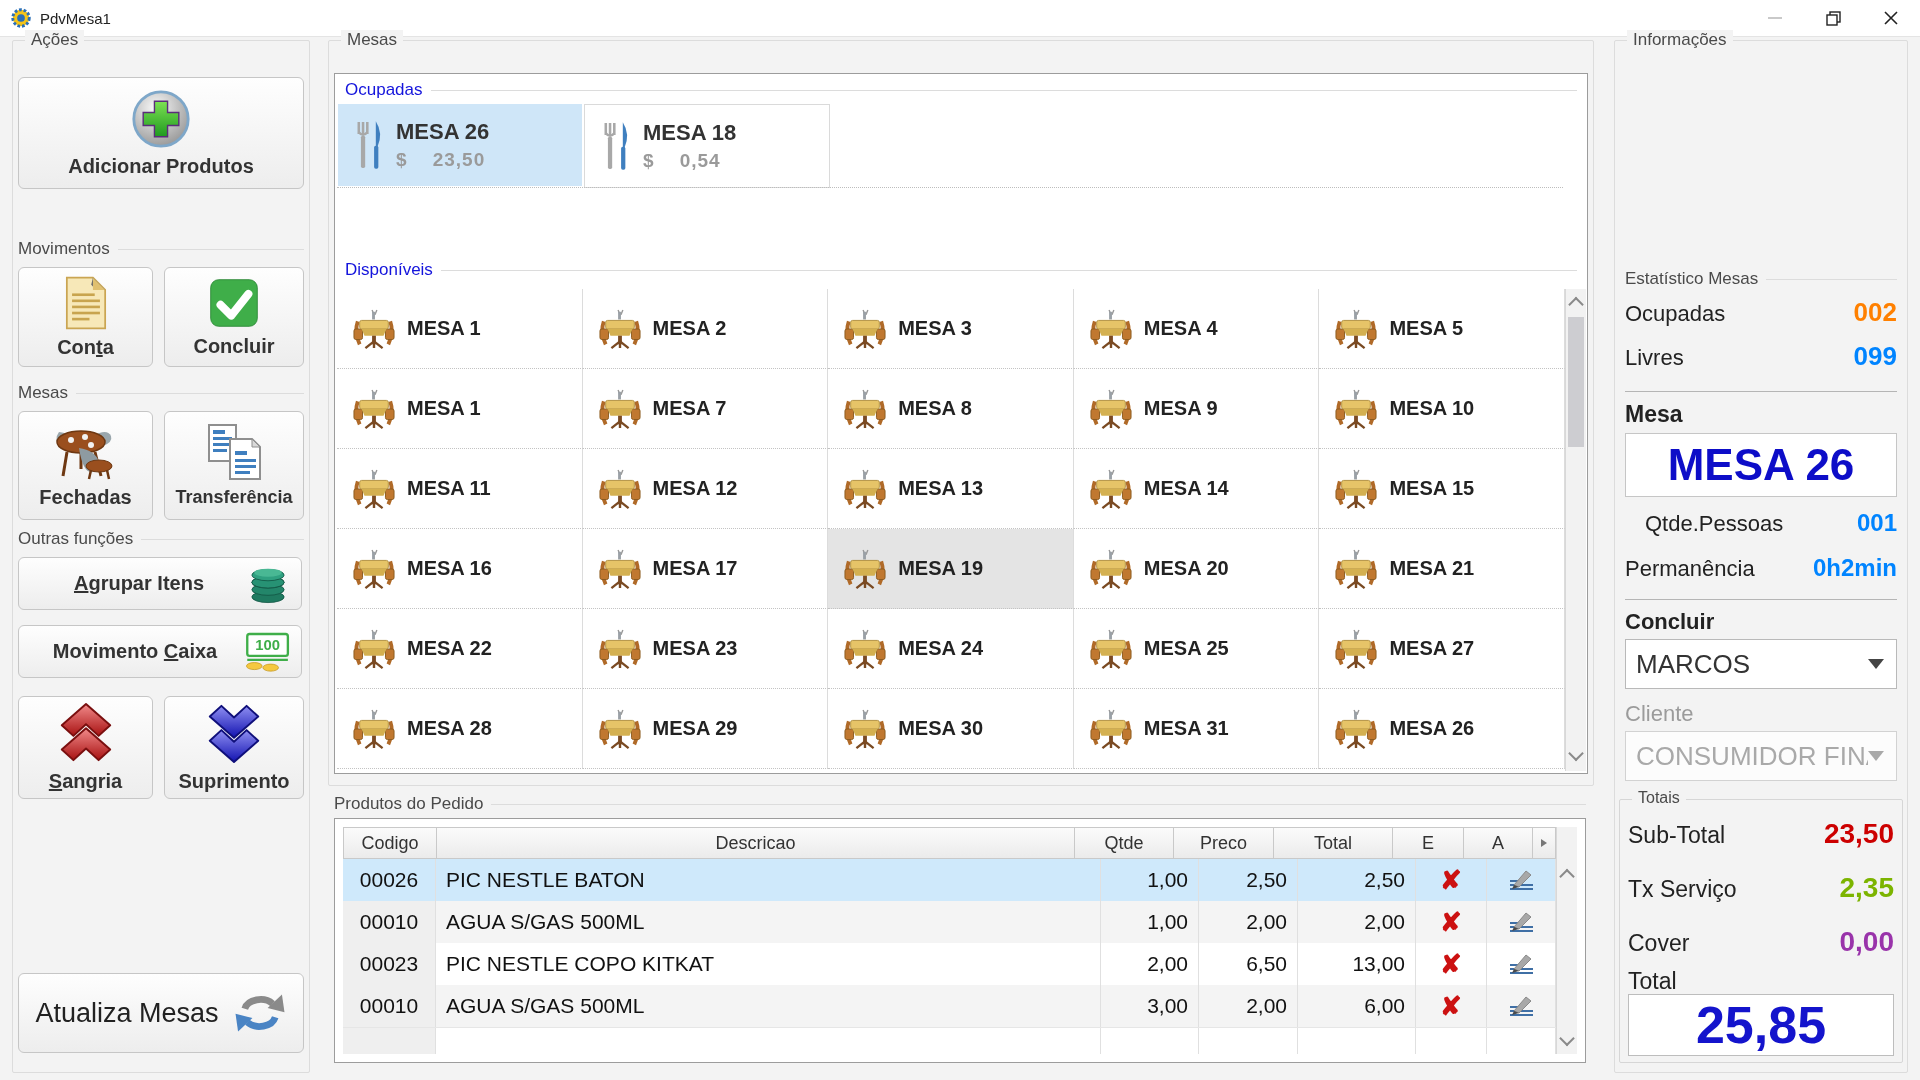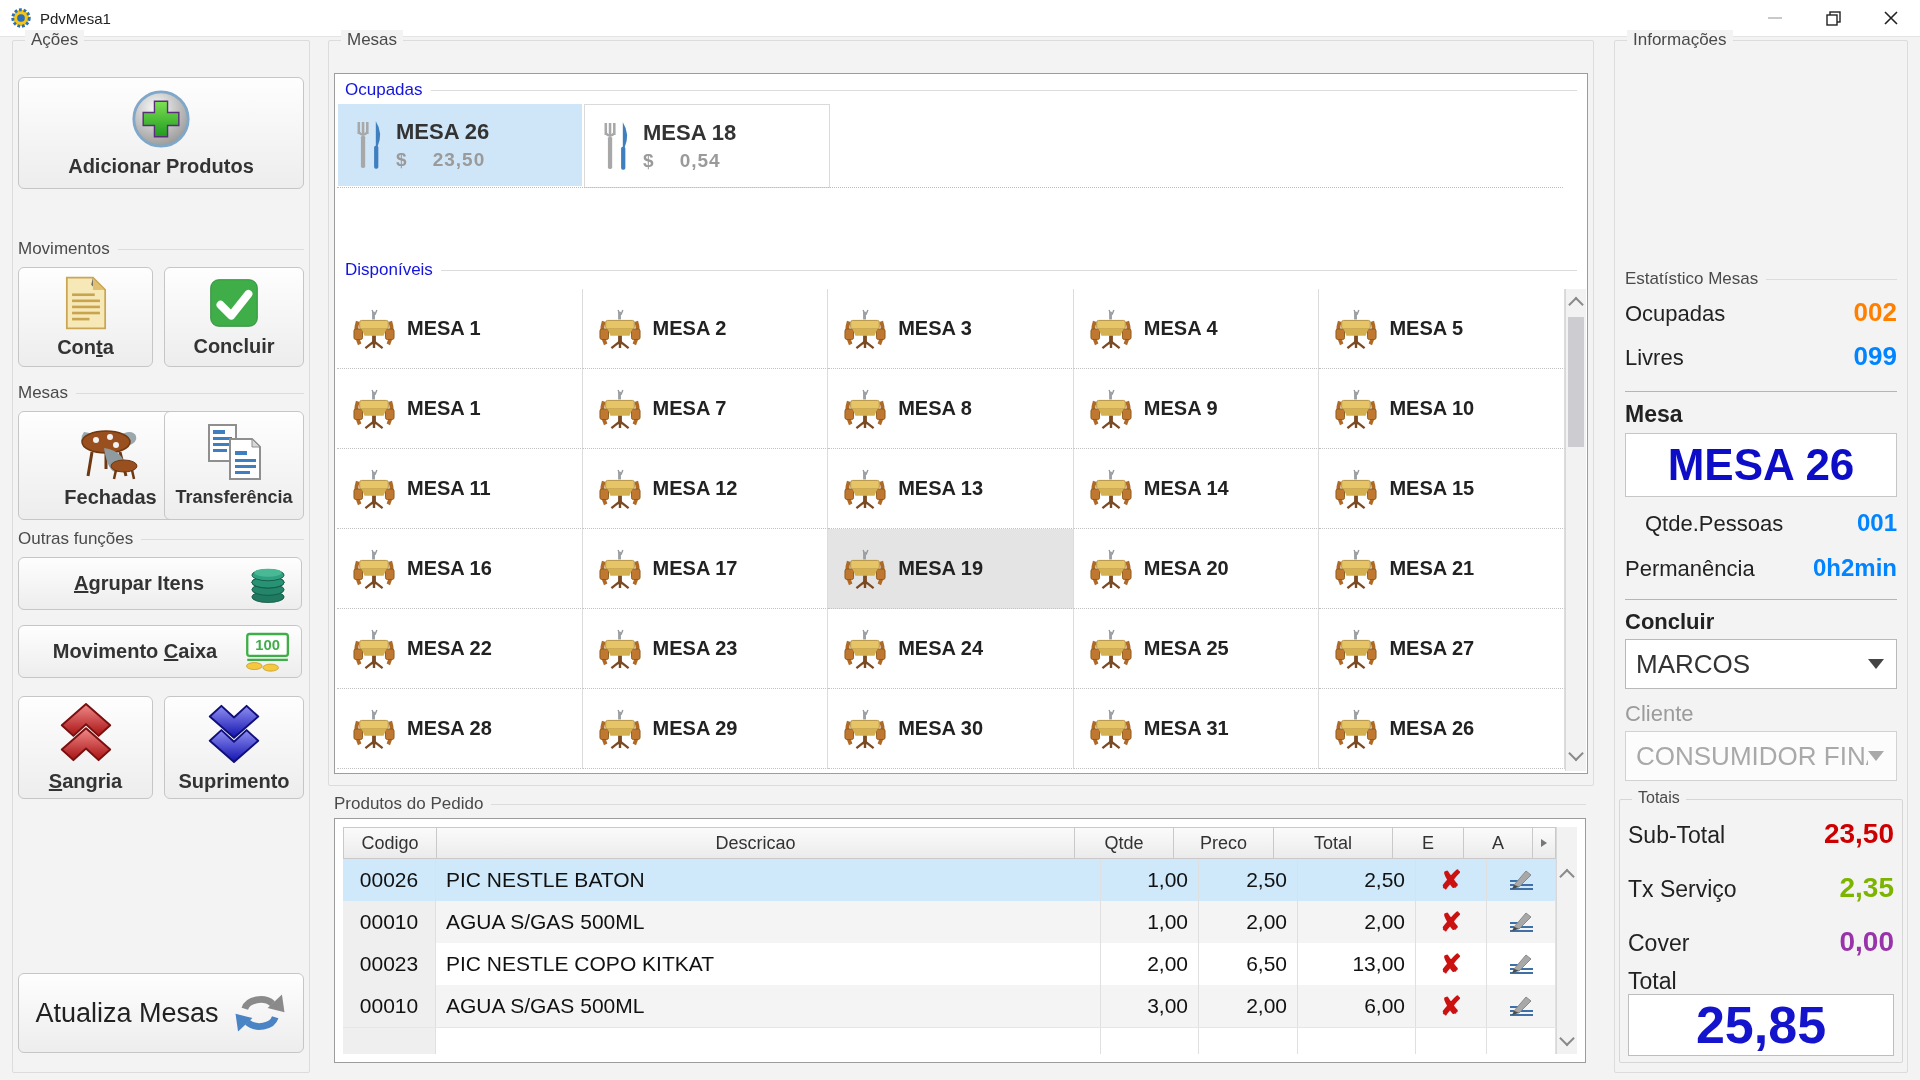--- a/index.html
+++ b/index.html
@@ -175,21 +175,21 @@
         <rect x="3" y="3" width="52" height="52" rx="9" fill="#3fae49" stroke="#2e8a38"></rect>
         <path d="M14 31 l12 12 l19 -24" stroke="#fff" stroke-width="9" fill="none" stroke-linecap="round" stroke-linejoin="round"></path>
       </svg>
       <span class="blab">Concluir</span>
     </div>
 
     <div class="sect" style="position:absolute;left:5px;top:342px;width:286px;">
       <span>Mesas</span>
     </div>
 
-    <div class="btn vert" style="left:5px;top:370px;width:133px;height:107px;padding-left:25px;">
+    <div class="btn vert" style="left:5px;top:370px;width:133px;height:107px;">
       <svg width="66" height="58" viewBox="0 0 66 58">
         <path d="M40 14 q14 -8 18 0 q2 6 -8 10 z" fill="#9aa7ad"></path>
         <path d="M6 10 q-6 8 2 14 l10 -4 q-2 -10 -12 -10 z" fill="#9aa7ad"></path>
         <ellipse cx="28" cy="20" rx="24" ry="11" fill="#9a4f1e" stroke="#6e3812" stroke-width="1.5"></ellipse>
         <circle cx="18" cy="18" r="3" fill="#f2f2f2"></circle>
           <circle cx="32" cy="15" r="3" fill="#f2f2f2"></circle>
           <circle cx="38" cy="23" r="3" fill="#f2f2f2"></circle>
         <path d="M14 30 l-4 24 M42 30 l6 24 M28 31 v16" stroke="#6e3812" stroke-width="3"></path>
         <path d="M26 26 q16 2 20 14 q2 8 -6 10 q-10 2 -14 -24 z" fill="#8e9ba1"></path>
         <ellipse cx="46" cy="44" rx="13" ry="6" fill="#9a4f1e" stroke="#6e3812"></ellipse>

